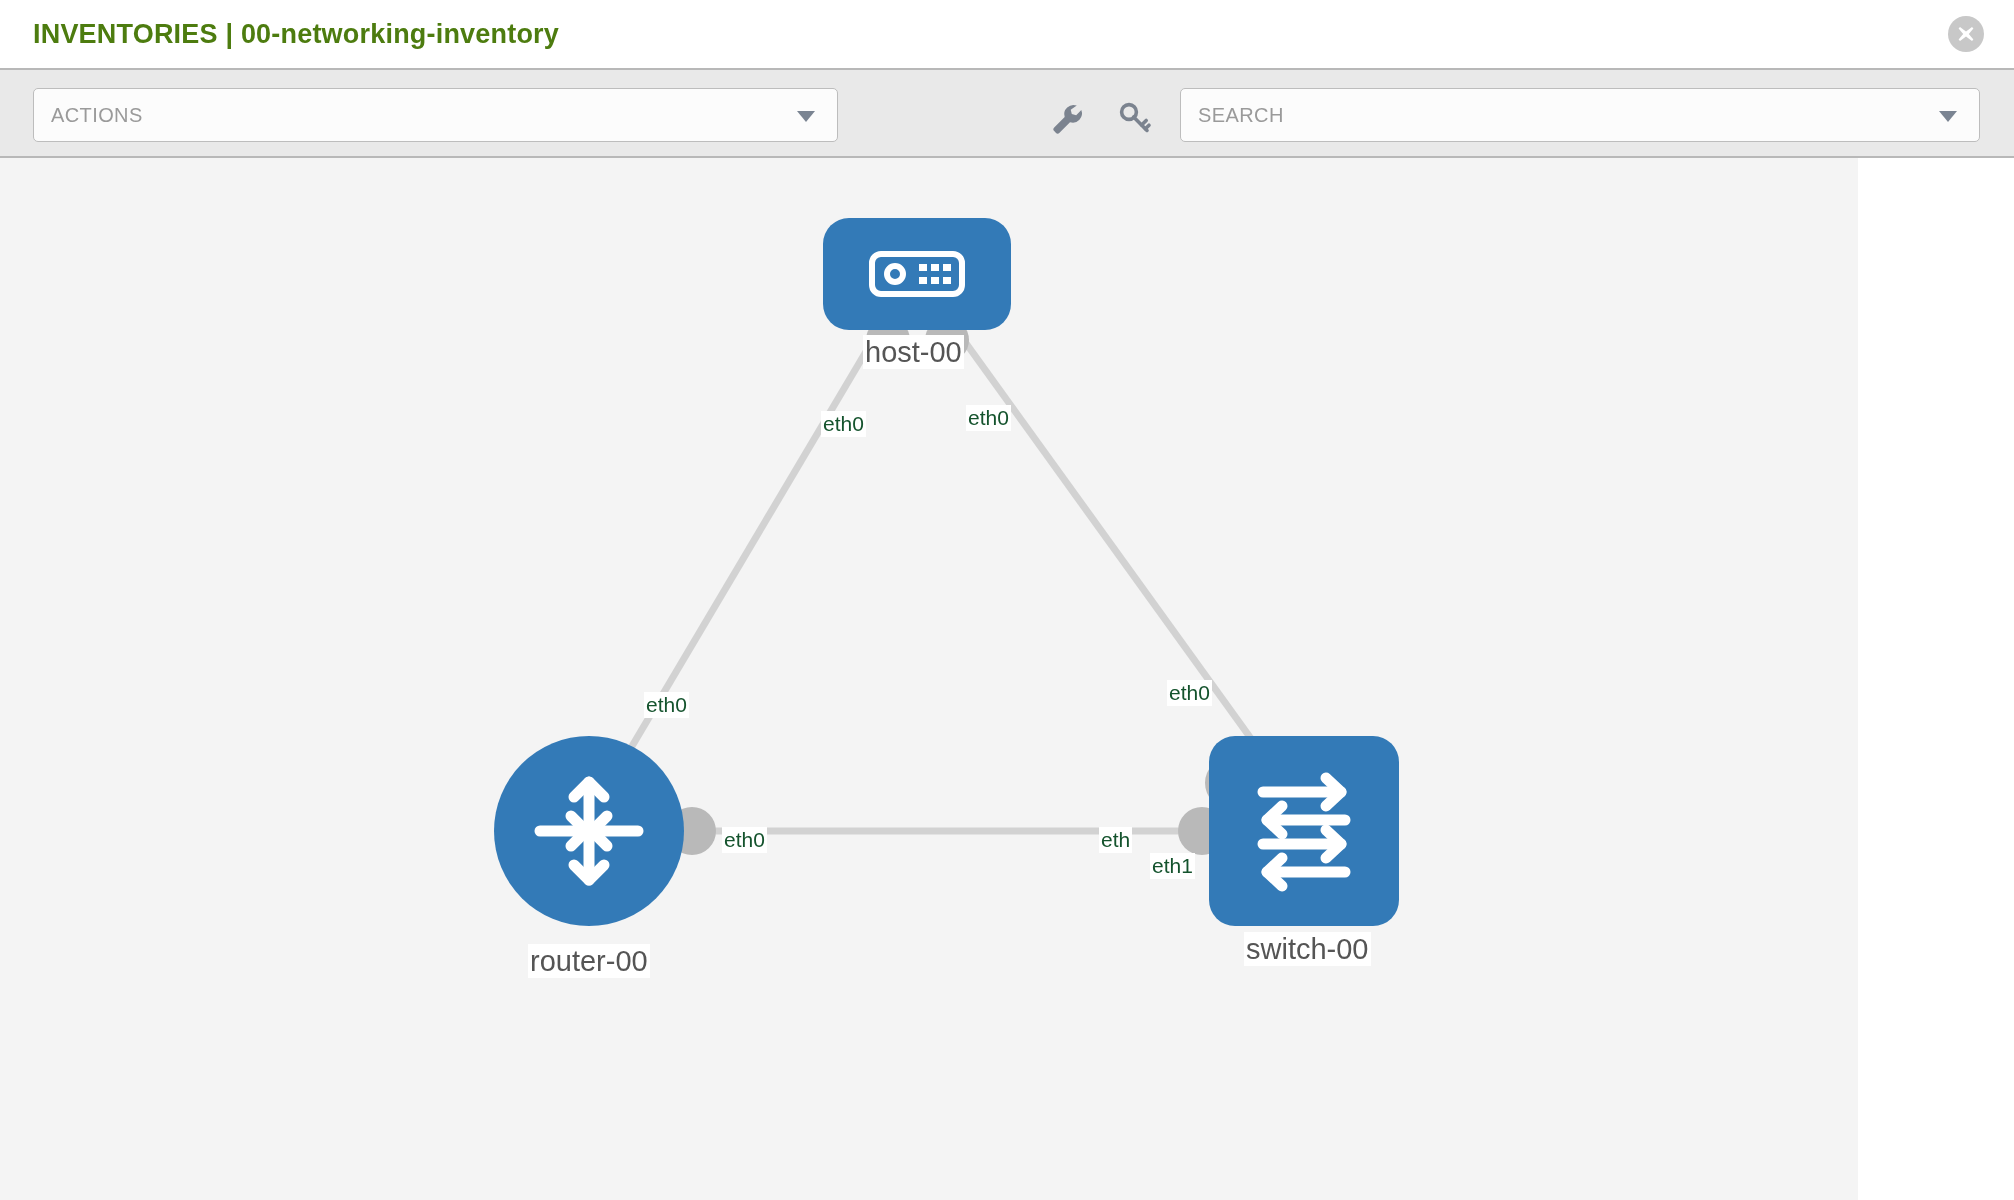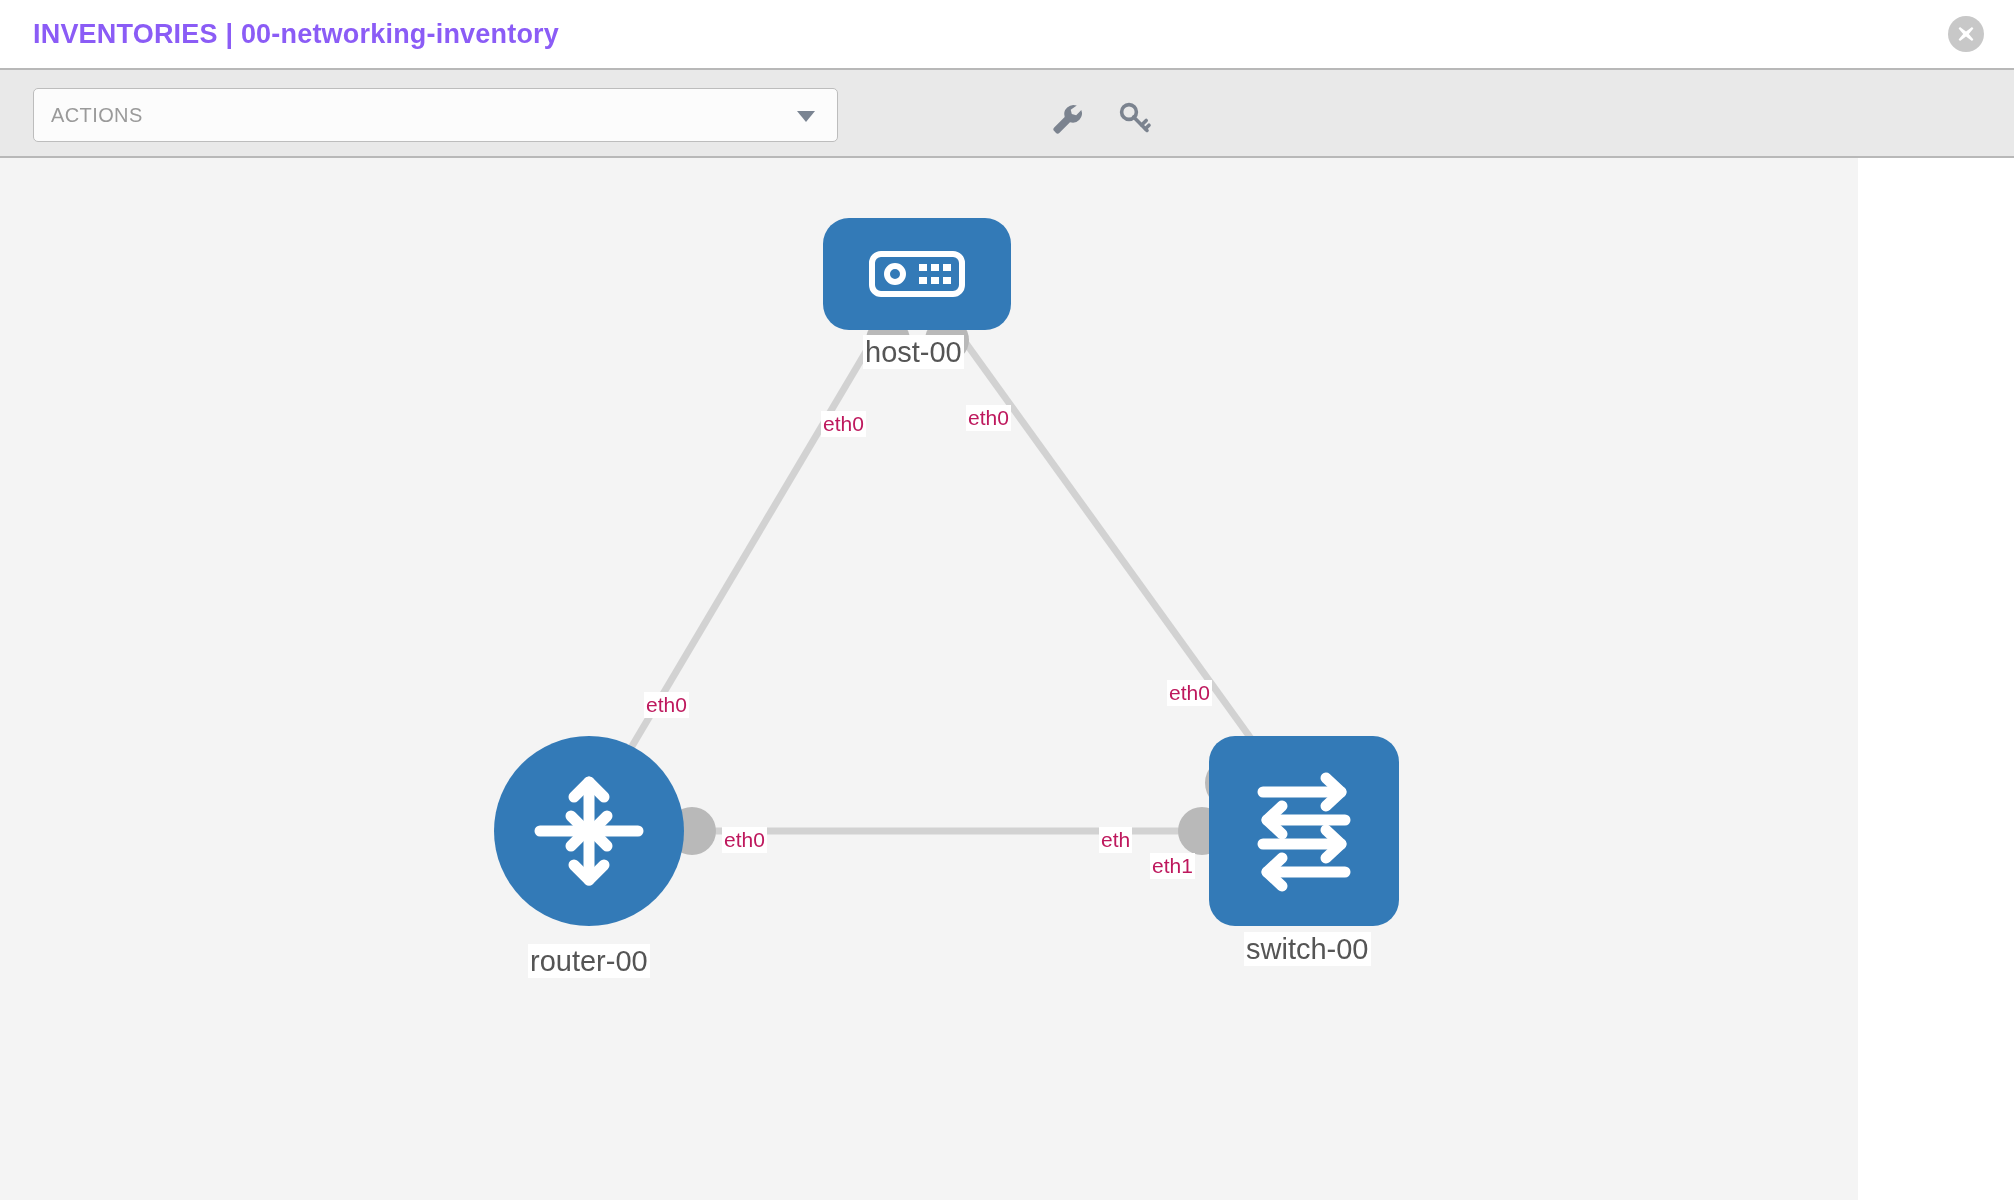--- a/index.html
+++ b/index.html
@@ -13,21 +13,21 @@
   
   #header {
     position: absolute; left: 0; top: 0;
     width: 2014px; height: 68px;
     background: #ffffff;
   }
   #page-title {
     position: absolute; left: 33px; top: 0; height: 68px;
     line-height: 68px;
     font-size: 27px; font-weight: bold;
-    color: #8b5cf6; letter-spacing: .2px;
+    color: #4d7c0f; letter-spacing: .2px;
     white-space: nowrap;
   }
   #close-button {
     position: absolute; right: 30px; top: 16px;
     width: 36px; height: 36px; border-radius: 50%;
     background: #c8c8c8; cursor: pointer;
   }
   #close-button svg { display: block; }
 
   
@@ -72,21 +72,21 @@
     position: absolute; left: 0; top: 158px;
     width: 1858px; height: 1042px;
     background: #f4f4f4;
     overflow: hidden;
   }
   #topology-svg { position: absolute; left: 0; top: 0; }
 
   .edge-label {
     position: absolute;
     background: #ffffff;
-    color: #be185d;
+    color: #14532d;
     font-size: 21px;
     line-height: 26px;
     padding: 0 2px;
     white-space: nowrap;
   }
   .node-label {
     position: absolute;
     background: #ffffff;
     color: #555555;
     font-size: 29px;
@@ -132,20 +132,24 @@
 
   <div class="tool-icon" id="key-icon">
     <svg width="40" height="40" viewBox="0 0 40 40" aria-hidden="true">
       <circle cx="15" cy="14" r="7.4" fill="none" stroke="#7b838f" stroke-width="3.6"></circle>
       <path d="M19.6 19 L33 32.4" stroke="#7b838f" stroke-width="3.6" stroke-linecap="round"></path>
       <path d="M27.6 27 L32.2 22.4" stroke="#7b838f" stroke-width="3.6" stroke-linecap="round"></path>
       <path d="M31.4 30.8 L35 27.2" stroke="#7b838f" stroke-width="3.6" stroke-linecap="round"></path>
     </svg>
   </div>
 
+  <div class="select-box" id="search-select">
+    <span class="sel-text">SEARCH</span>
+    <span class="caret"></span>
+  </div>
 </div>
 
 <div id="canvas">
 
   <svg id="topology-svg" width="2014" height="1042" aria-hidden="true">
 
     <line x1="880" y1="170" x2="625" y2="600" stroke="#d2d2d2" stroke-width="7"></line>
 
     <line x1="955" y1="170" x2="1265" y2="600" stroke="#d2d2d2" stroke-width="7"></line>
 

